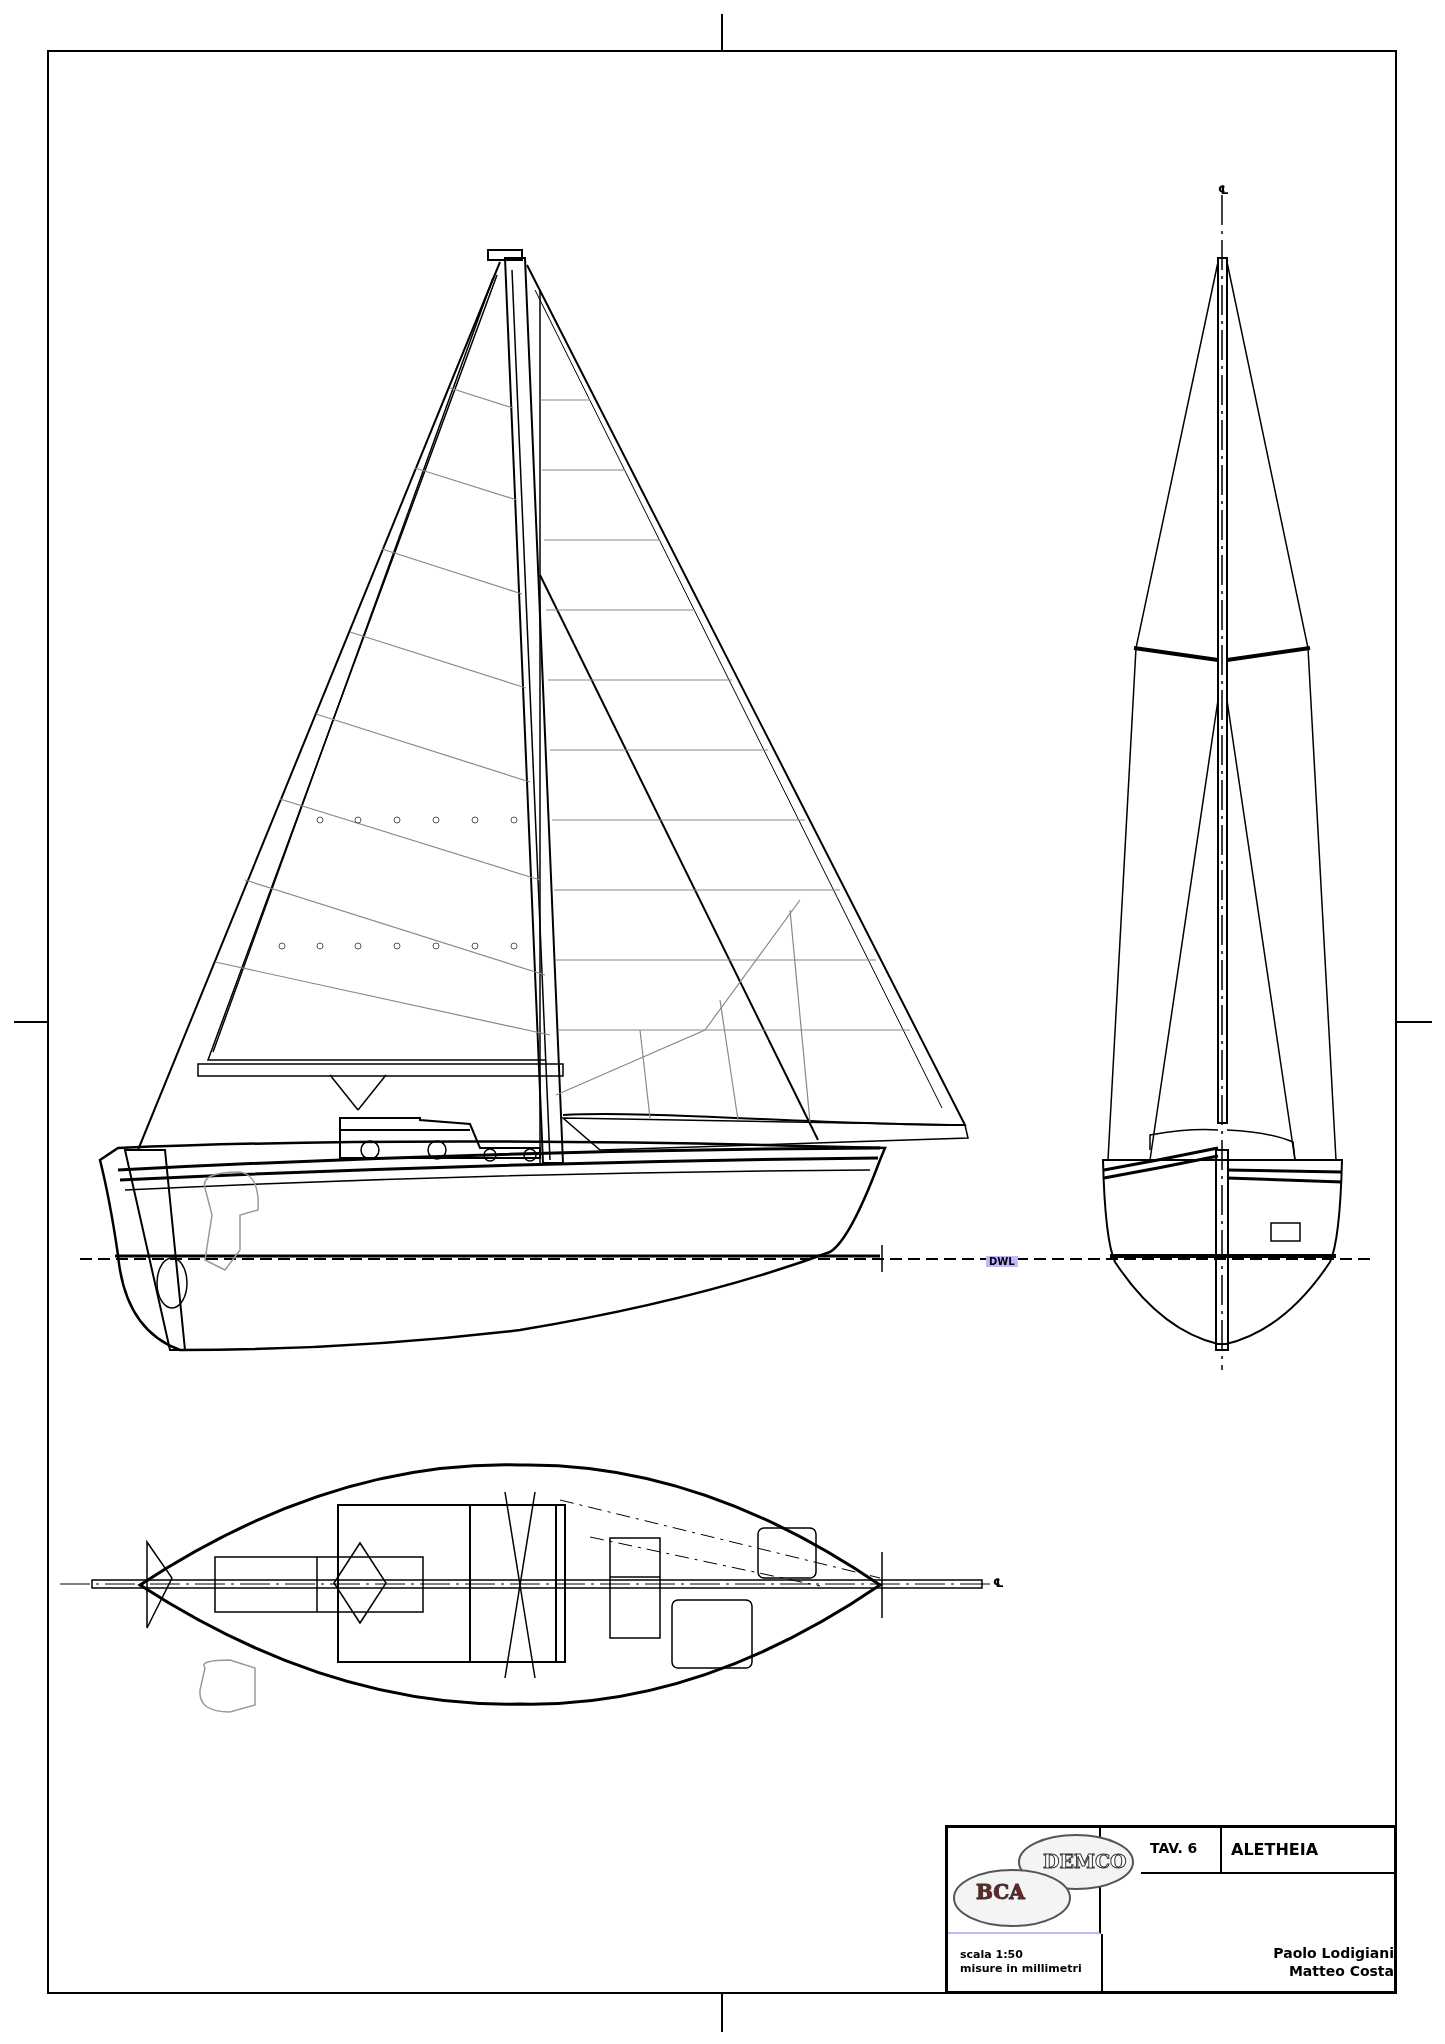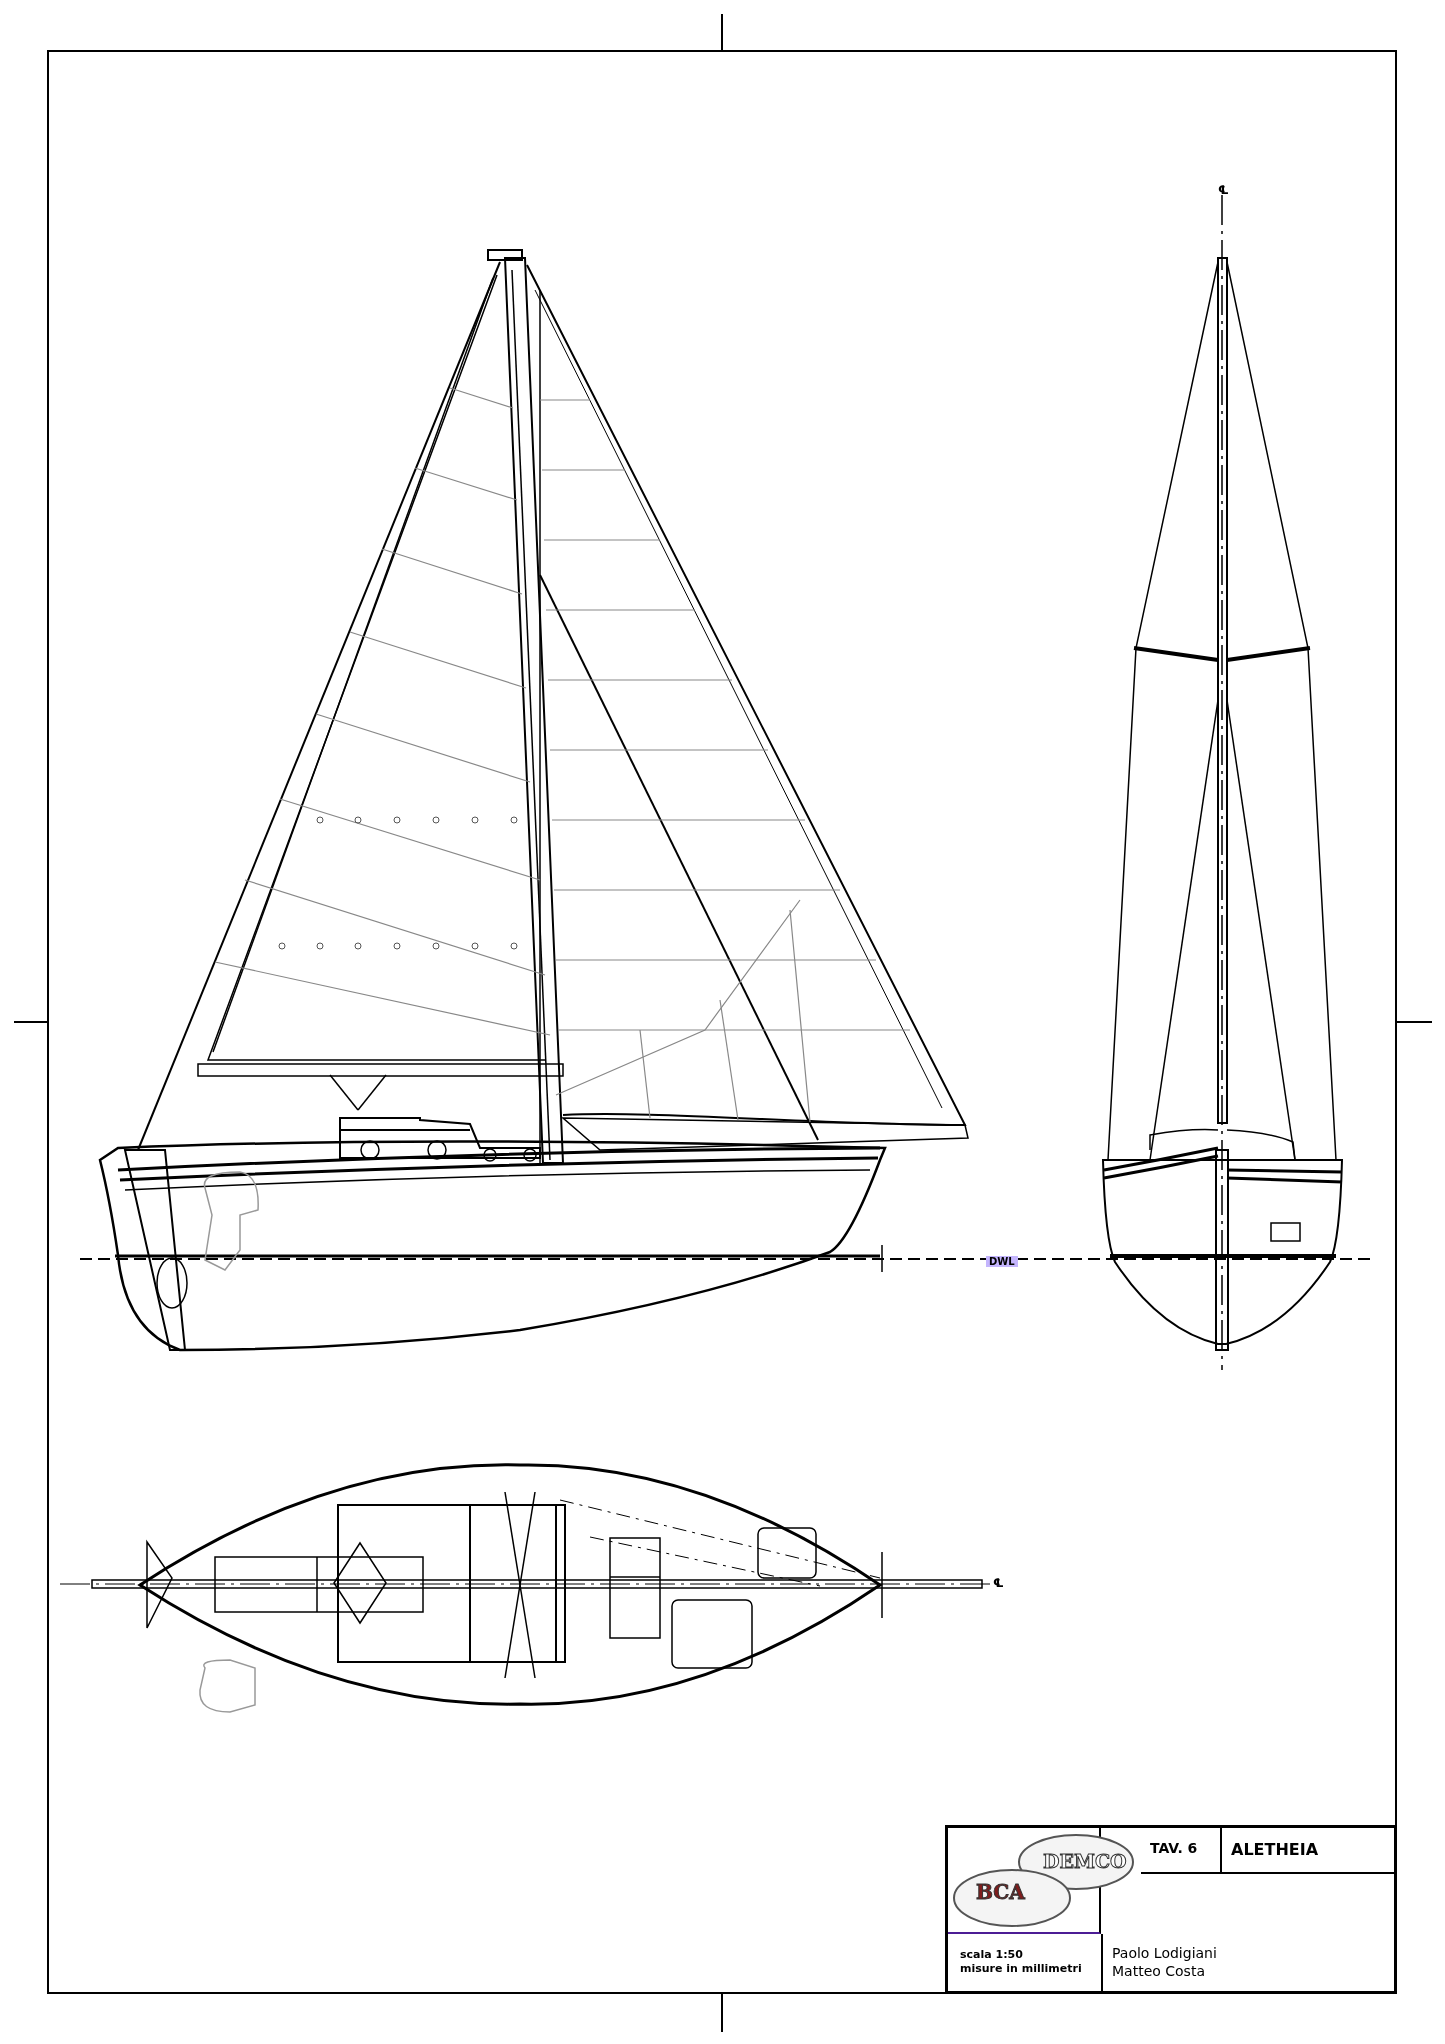--- a/index.html
+++ b/index.html
@@ -1,25 +1,25 @@
 <!DOCTYPE html>
 <html><head>
 <meta charset="utf-8">
 <style>
   html, body { margin:0; padding:0; background:#ffffff; }
   body { width:1445px; height:2044px; position:relative; overflow:hidden; font-family:"DejaVu Sans", sans-serif; }
   #sheet { position:absolute; left:0; top:0; width:1445px; height:2044px; }
   .frame { position:absolute; left:47px; top:50px; width:1350px; height:1944px; border:2px solid #000; box-sizing:border-box; }
   .title-block { position:absolute; left:945px; top:1825px; width:452px; height:169px; border:3px solid #000; box-sizing:border-box; background:#fff; }
-  .tb-logo { position:absolute; left:0; top:0; width:153px; height:106px; border-right:2px solid #000; border-bottom:2px solid #4c1d95; box-sizing:border-box; }
+  .tb-logo { position:absolute; left:0; top:0; width:153px; height:106px; border-right:2px solid #000; border-bottom:2px solid #c4b5fd; box-sizing:border-box; }
   .tb-tav { position:absolute; left:193px; top:0; width:81px; height:46px; border-right:2px solid #000; border-bottom:2px solid #000; box-sizing:border-box; font-weight:bold; font-size:14px; padding:12px 0 0 9px; }
   .tb-name { position:absolute; left:274px; top:0; right:0; height:46px; border-bottom:2px solid #000; box-sizing:border-box; font-weight:bold; font-size:16px; padding:12px 0 0 9px; }
   .tb-subject { position:absolute; left:193px; top:46px; right:0; height:60px; border-bottom:2px solid #000; box-sizing:border-box; font-weight:bold; font-size:14px; padding:20px 0 0 9px; }
   .tb-scale { position:absolute; left:0; top:106px; width:155px; bottom:0; border-right:2px solid #000; box-sizing:border-box; font-weight:bold; font-size:11px; line-height:14px; padding:14px 16px 0 12px; }
-  .tb-authors { position:absolute; left:155px; top:106px; right:0; bottom:0; box-sizing:border-box; font-weight:normal; font-size:14px; line-height:18px; padding:10px 0 8px 9px; }
+  .tb-authors { position:absolute; left:155px; top:106px; right:0; bottom:0; box-sizing:border-box; font-weight:bold; font-size:14px; line-height:18px; padding:10px 0 8px 9px;text-align:right; }
   .line { display:block; }
   .dwl-label { position:absolute; left:986px; top:1256px; font-size:10px; font-weight:bold; background:#c4b5fd; padding:0 3px; }
   .cl { position:absolute; font-size:12px; font-weight:bold; }
 </style>
 </head>
 <body>
 
 <div id="sheet">
 
   <svg width="1445" height="2044" style="position:absolute;left:0;top:0">

